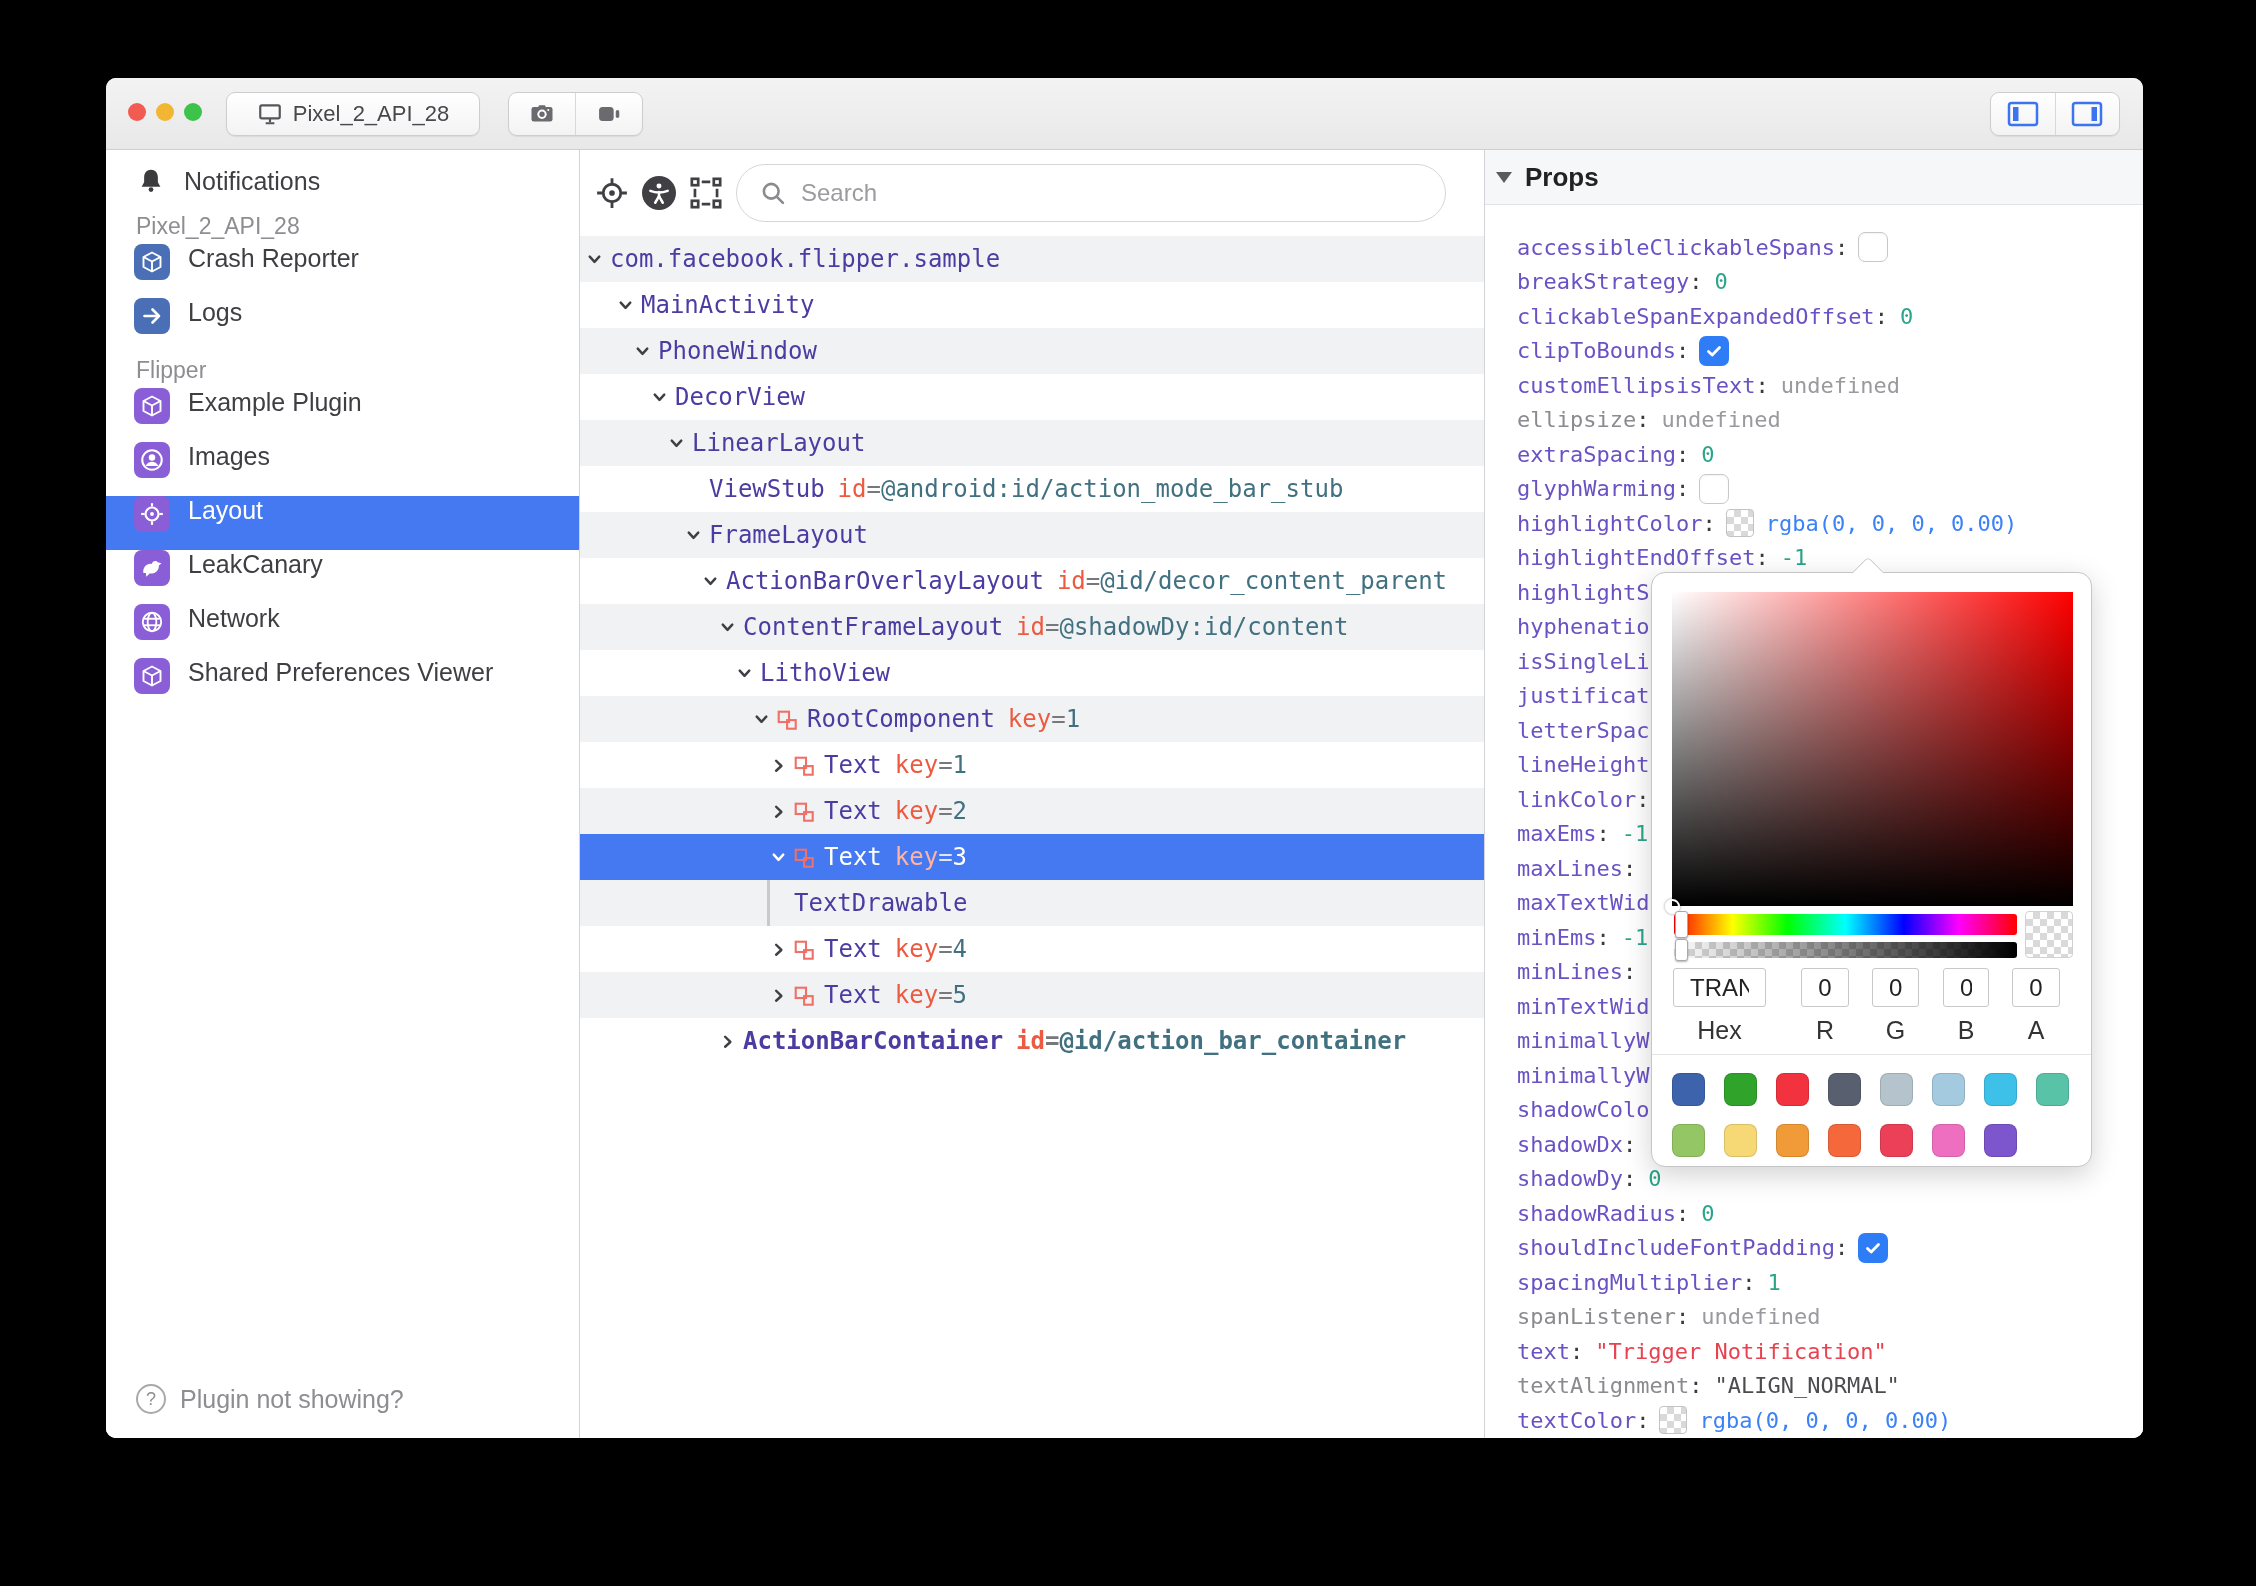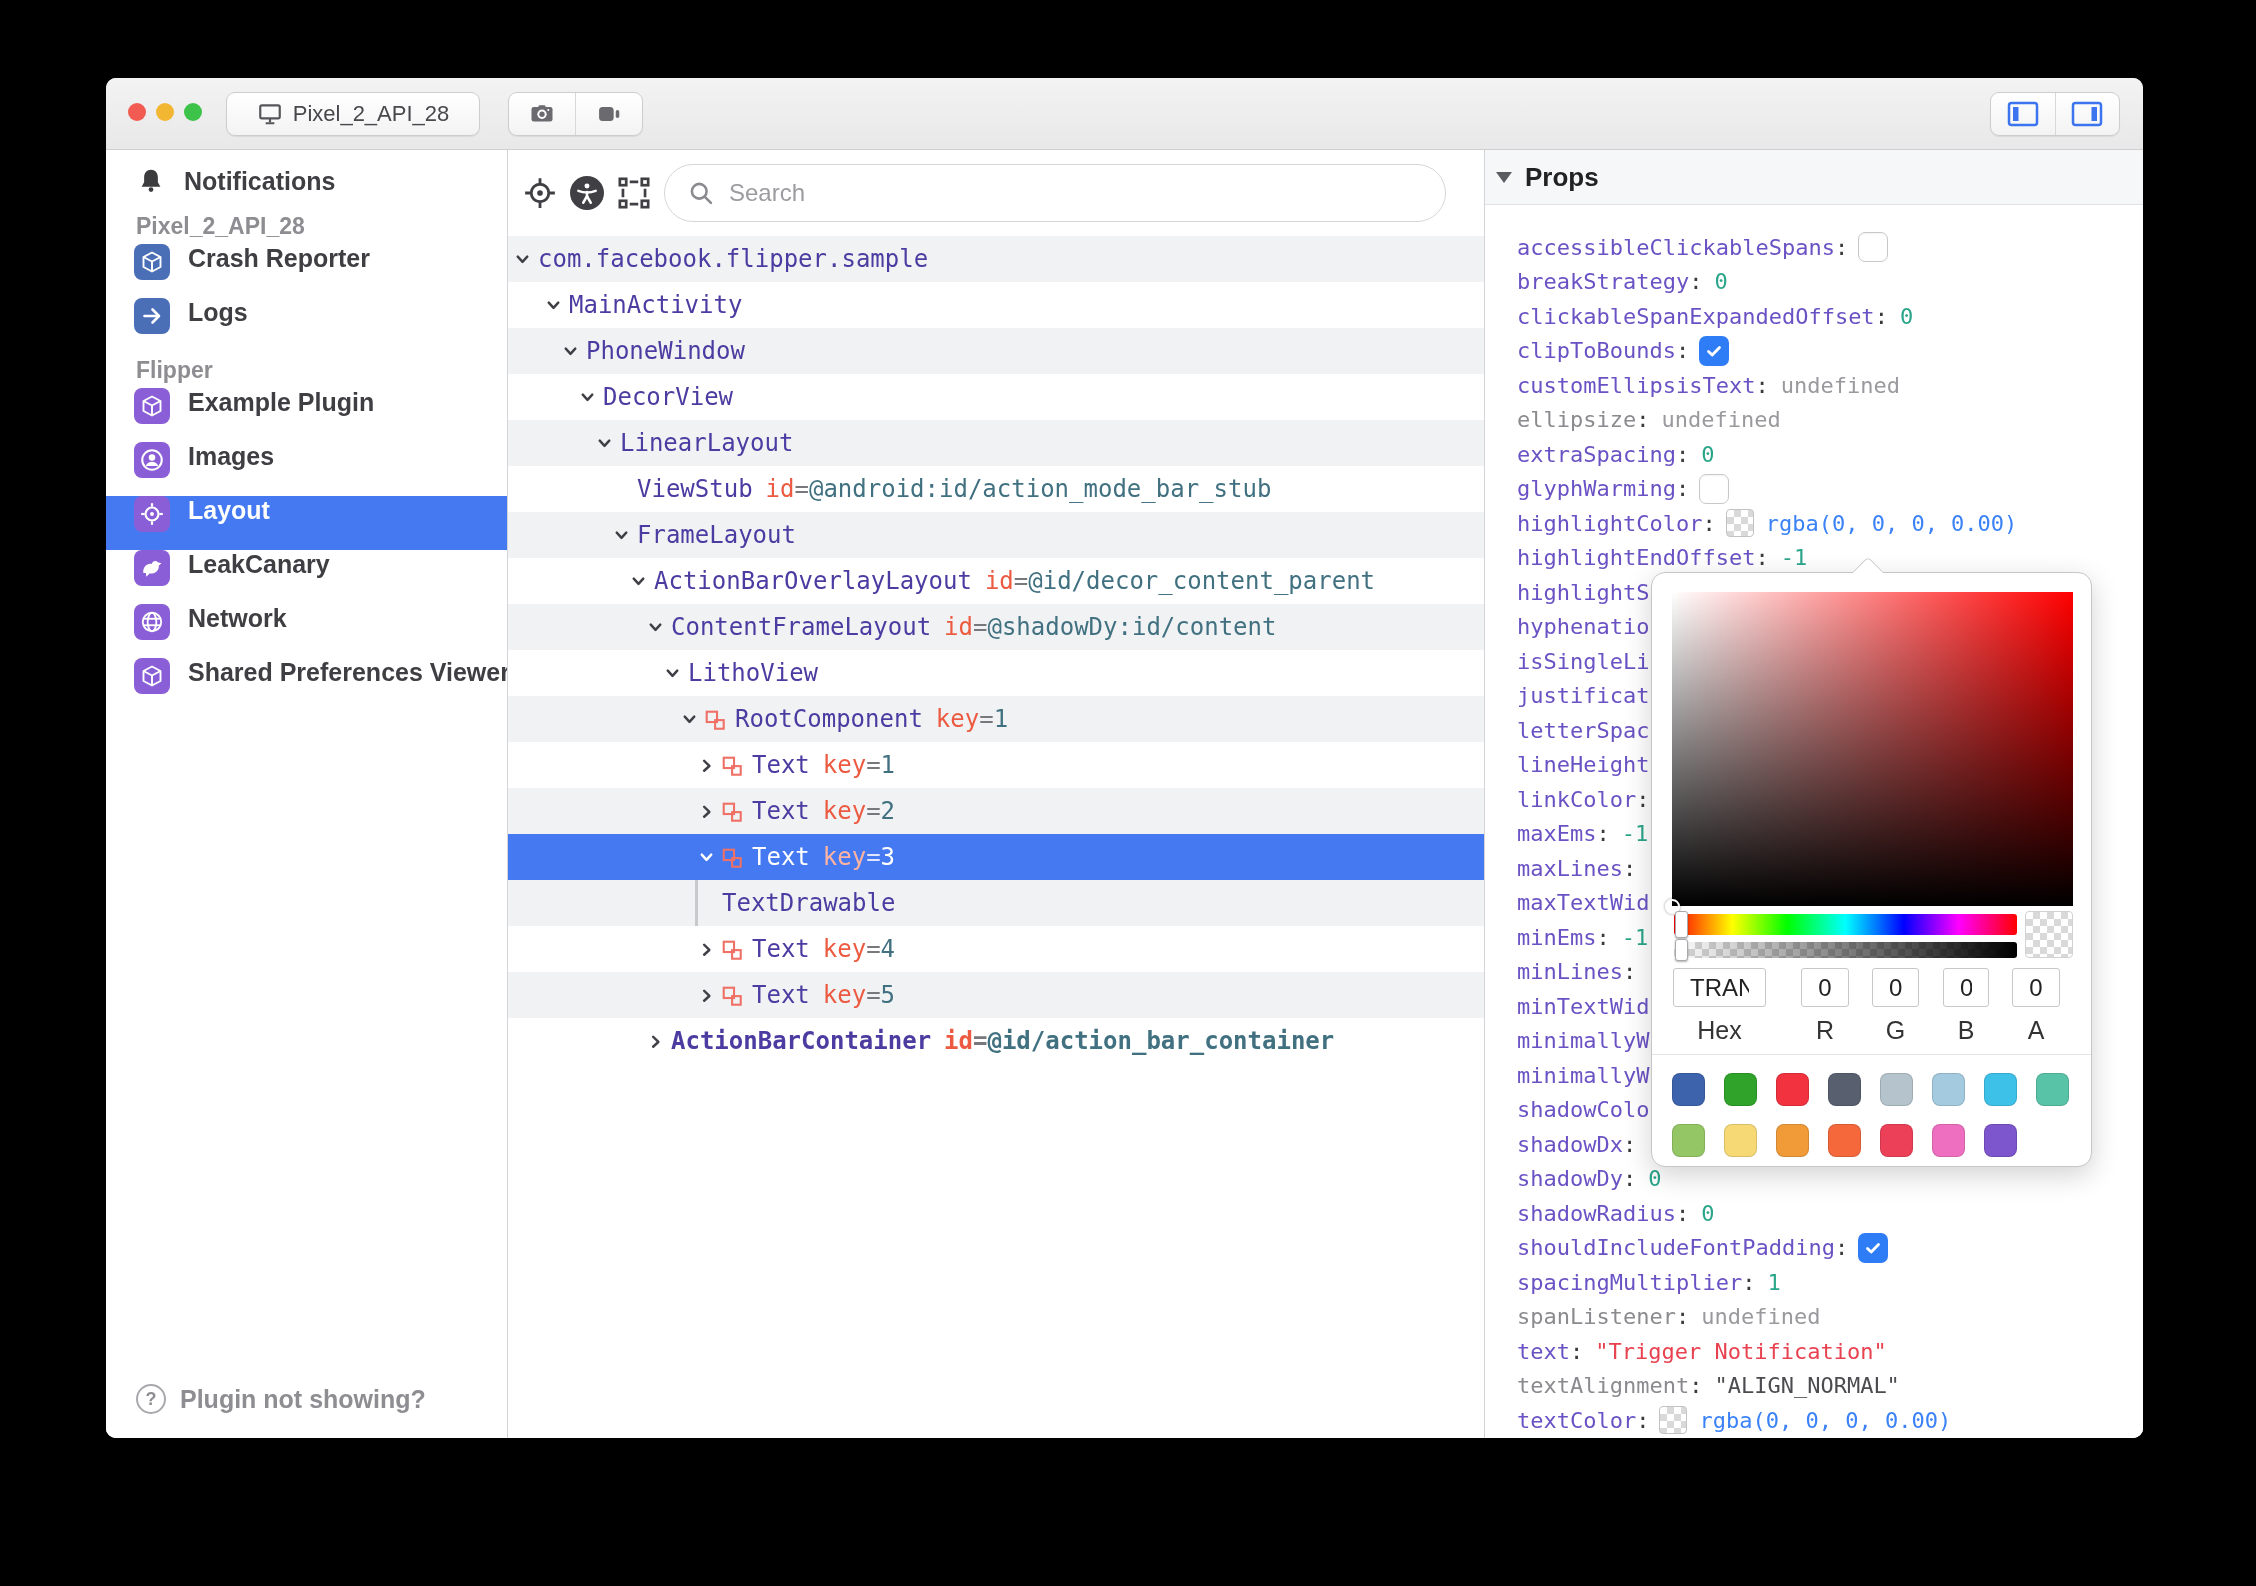--- a/index.html
+++ b/index.html
@@ -26,21 +26,21 @@
   .cam-seg { left:402px; width:135px; }
   .panel-seg { right:23px; width:130px; }
   .seg .cell { flex:1; height:100%; display:flex; align-items:center; justify-content:center; background:transparent; border:none; }
   .seg .cell + .cell { border-left:1px solid #d8d8da; }
   .icon { display:inline-flex; align-items:center; justify-content:center; }
 
   
   .content { position:absolute; left:0; right:0; top:72px; bottom:0; display:flex; background:#fff; }
 
   
-  .sidebar { width:402px; border-right:1px solid #d4d4d8; position:relative; background:#fff;font-weight:bold; }
+  .sidebar { width:474px; border-right:1px solid #d4d4d8; position:relative; background:#fff; }
   .side-notif { margin-top:4px; height:54px; display:flex; align-items:center; gap:18px;
     padding-left:30px; font-size:25px; color:#3e3e43; }
   .side-section-label { height:36px; display:flex; align-items:center; padding-left:30px;
     font-size:23px; color:#8d8d92; }
   .side-item { height:54px; display:flex; gap:18px; padding-left:28px;
     font-size:25px; color:#3e3e43; cursor:default; }
   .side-item.selected { background:#4479f2; color:#fff; }
   .side-icon { width:36px; height:36px; border-radius:8px; flex:0 0 36px;
     display:flex; align-items:center; justify-content:center; }
   .side-icon.blue { background:#4a6fb7; } .side-icon.purple { background:#8a5ed6; }

